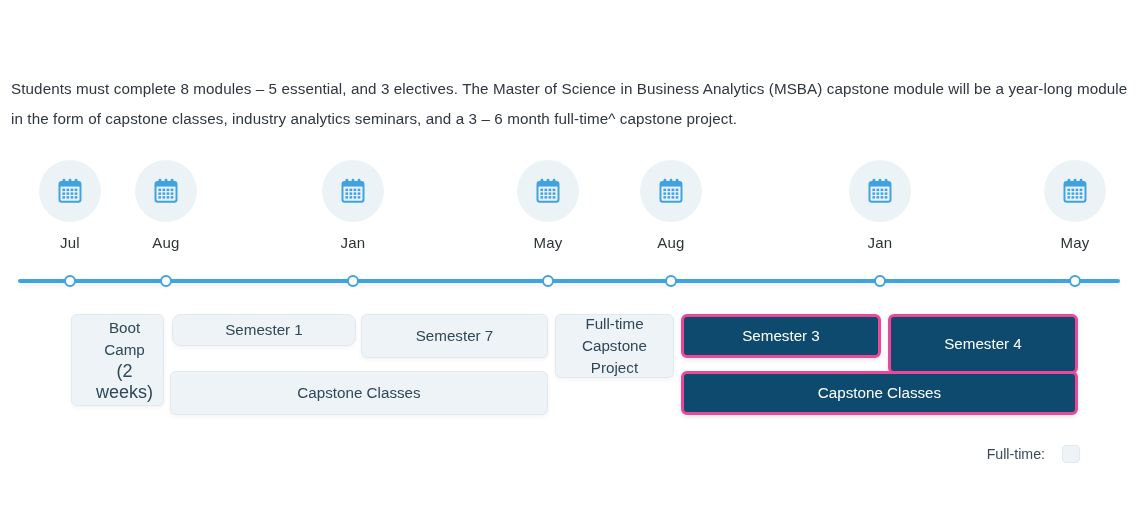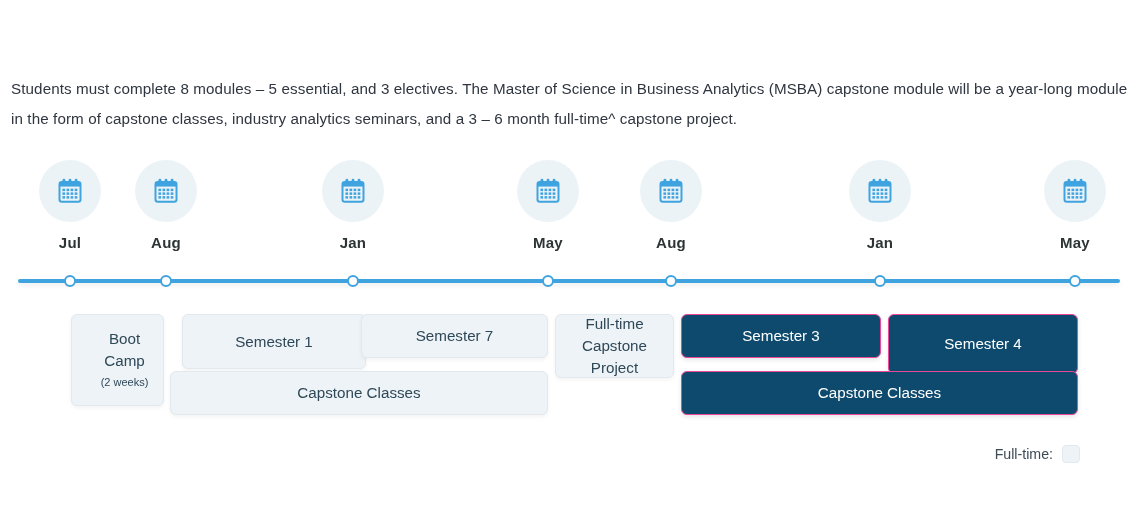--- a/index.html
+++ b/index.html
@@ -53,21 +53,21 @@
     background: #ecf3f7;
     margin: 0 auto;
     display: flex;
     align-items: center;
     justify-content: center;
   }
 
   .ms-label {
     margin-top: 12px;
     font-size: 15px;
-    font-weight: bold;
+    font-weight: normal;
     color: #2d3436;
     letter-spacing: 0.2px;
   }
 
   
   .cal-icon { display:block; width: 28px; height: 28px; }
 
   
   .axis-wrap {
     position: absolute;
@@ -119,46 +119,46 @@
     padding: 2px 6px;
   }
   .bar.light {
     background: #edf3f6;
     border: 1px solid #e2e9ee;
     color: #2f4858;
     box-shadow: 0 2px 4px rgba(0,0,0,0.05);
   }
   .bar.dark {
     background: #0e4a6d;
-    border: 1px solid #ec4899;
+    border: 3px solid #ec4899;
     color: #ffffff;
     box-shadow: 0 2px 4px rgba(0,0,0,0.10);
   }
   .bar .sub {
     display: block;
-    font-size: 11px;
+    font-size: 18px;
     line-height: 21px;
   }
   .bar .ln { display: block; }
 
   
   .legend {
     position: absolute;
     right: 58px;
     top: 442px;
     font-size: 14.2px;
     color: #3c4a56;
   }
   .legend-row {
     display: flex;
     align-items: center;
     justify-content: flex-end;
     height: 23px;
   }
-  .legend-label { margin-right: 9px; white-space: nowrap; }
+  .legend-label { margin-right: 17px; white-space: nowrap; }
   .sw {
     width: 18px;
     height: 18px;
     border-radius: 4px;
     box-sizing: border-box;
     display: inline-block;
   }
   .sw.light { background: #edf3f6; border: 1px solid #e2e9ee; }
   .sw.dark  { background: #0e4a6d; border: 1px solid #0e4a6d; }
   .plus { margin: 0 6px; font-size: 14px; color: #3c4a56; }
@@ -380,21 +380,21 @@
     </div>
 </div>
 
 <div class="bars" id="bars">
     <div class="bar light" style="left: 71px; width: 93px; top: 0px; height: 92px; padding-left: 20px;">
       <div>
         <span class="ln">Boot Camp</span>
         <span class="sub">(2 weeks)</span>
       </div>
     </div>
-    <div class="bar light" style="left: 182px; width: 184px; top: 0px; height: 55px;">
+    <div class="bar light" style="left: 172px; width: 184px; top: 0px; height: 32px; border-radius: 9px;">
       <div>
         <span class="ln">Semester 1</span>
       </div>
     </div>
     <div class="bar light" style="left: 361px; width: 187px; top: 0px; height: 44px;">
       <div>
         <span class="ln">Semester 7</span>
       </div>
     </div>
     <div class="bar light" style="left: 555px; width: 119px; top: 0px; height: 64px;">

